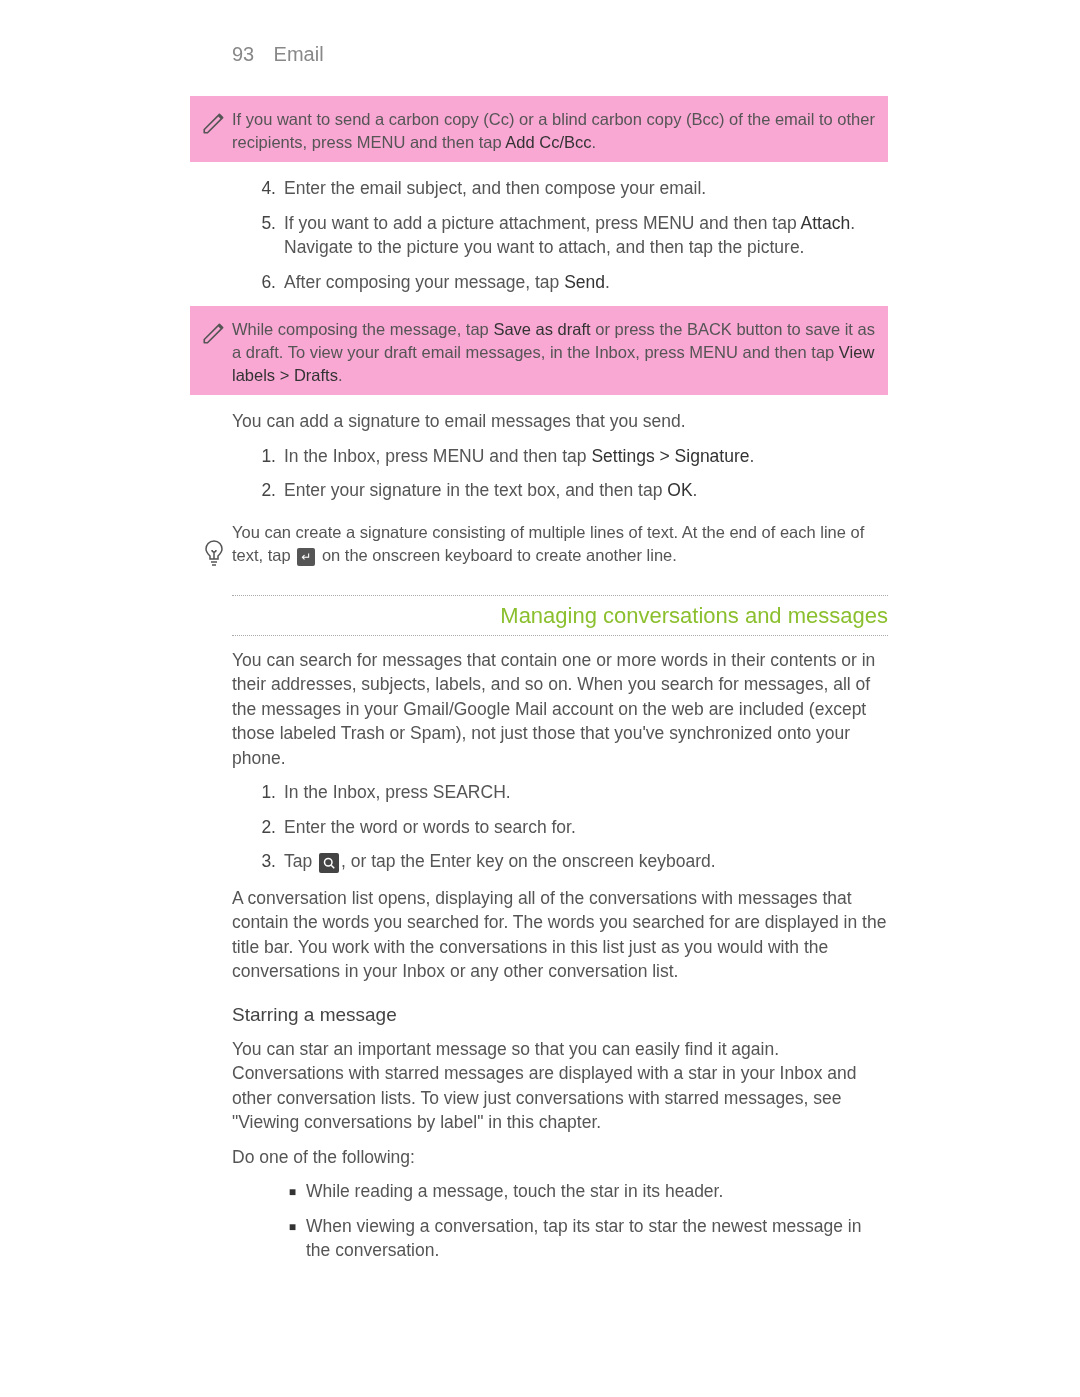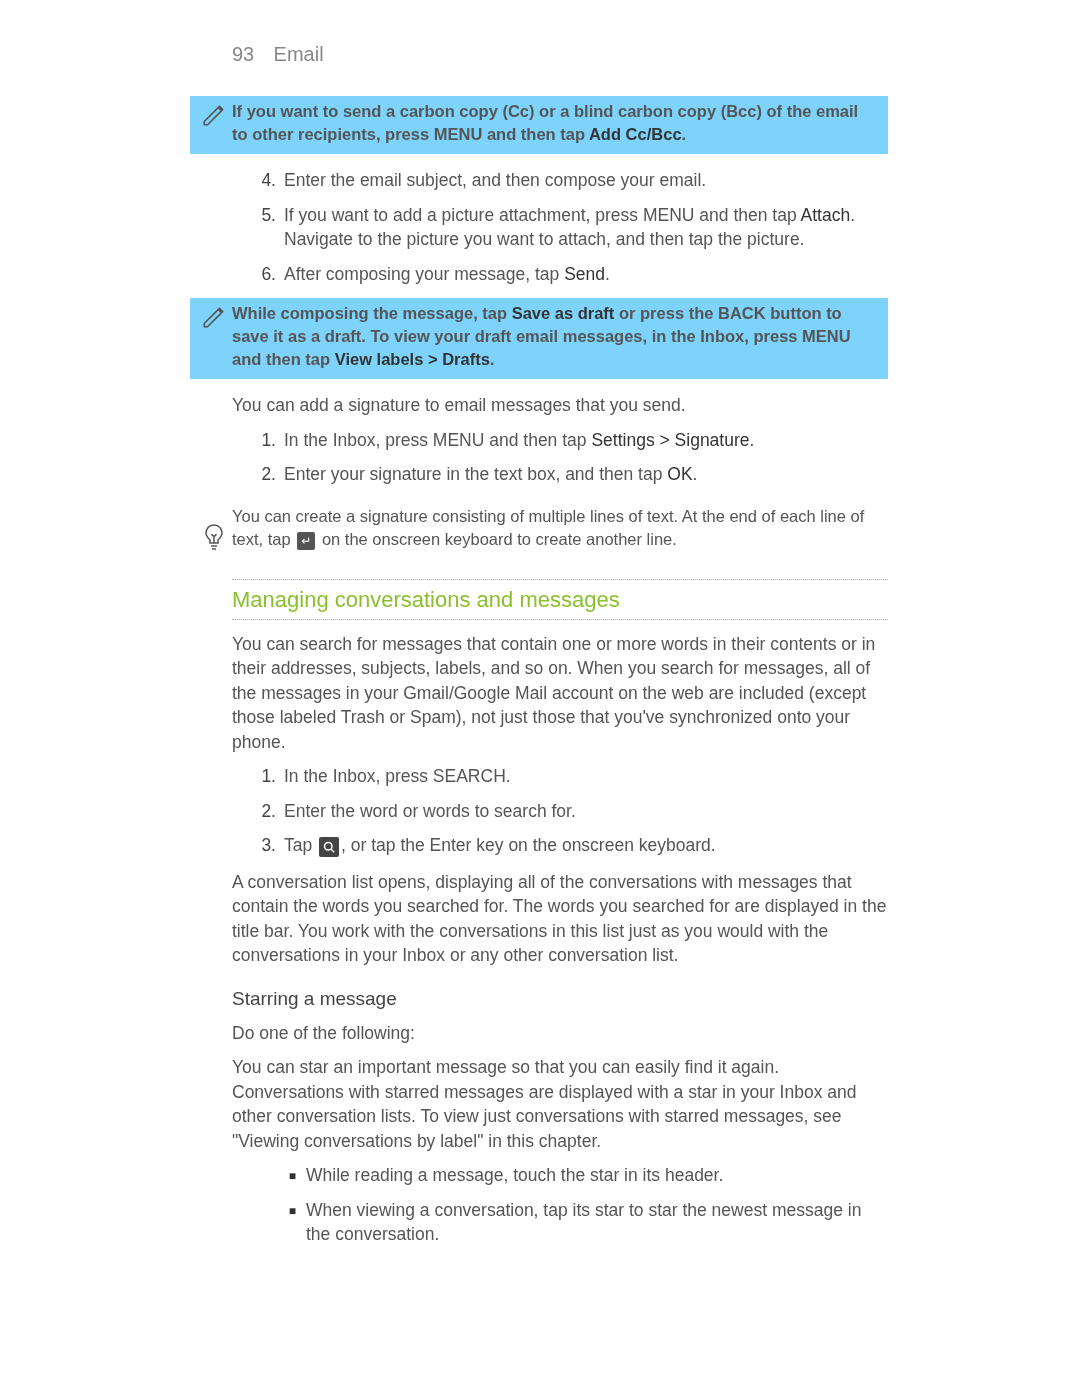--- a/index.html
+++ b/index.html
@@ -24,26 +24,25 @@
     margin-bottom: 28px;
   }
   .header-row .pagenum { display:inline-block; width:36px; }
   .content {
     margin-left: 232px;
     margin-right: 192px;
   }
   .note-box {
     display: flex;
     align-items: flex-start;
-    background: #7dd3fc;
+    background: #f9a8d4;
     margin-left: 190px;
     margin-right: 192px;
-    padding: 4px 12px 8px 6px;
+    padding: 12px 12px 8px 6px;
     margin-bottom: 14px;
-    font-weight: bold;
   }
   .note-icon {
     flex: 0 0 36px;
     display:flex;
     align-items:flex-start;
     justify-content:center;
     padding-top:2px;
   }
   .note-icon svg { width:26px; height:26px; }
   .note-text {
@@ -109,20 +108,21 @@
     border-top: 1px dotted #aaa;
     border-bottom: 1px dotted #aaa;
     margin-top: 22px;
     margin-bottom: 12px;
     padding: 1px 0;
   }
   .section-title {
     color: #8bbf2e;
     font-size: 22px;
     padding: 4px 0 2px 0;
+    text-align: right;
   }
   .inline-key {
     display:inline-block;
     background:#555;
     color:#fff;
     border-radius:2px;
     width:18px;
     height:18px;
     vertical-align:middle;
     text-align:center;
@@ -242,22 +242,22 @@
               <svg viewBox="0 0 16 16">
                 <circle cx="7" cy="7" r="5"></circle>
                 <line x1="11" y1="11" x2="15" y2="15"></line>
               </svg>
             </span><span>, or tap the Enter key on the onscreen keyboard.</span></span>
         </li>
       </ol>
     <div class="para">A conversation list opens, displaying all of the conversations with messages that contain the words you searched for. The words you searched for are displayed in the title bar. You work with the conversations in this list just as you would with the conversations in your Inbox or any other conversation list.</div>
 
     <div class="subheading">Starring a message</div>
+    <div class="para">You can star an important message so that you can easily find it again. Conversations with starred messages are displayed with a star in your Inbox and other conversation lists. To view just conversations with starred messages, see "Viewing conversations by label" in this chapter.</div>
     <div class="para">Do one of the following:</div>
-    <div class="para">You can star an important message so that you can easily find it again. Conversations with starred messages are displayed with a star in your Inbox and other conversation lists. To view just conversations with starred messages, see "Viewing conversations by label" in this chapter.</div>
     <ul class="bullets">
         <li>
           <span class="bmark">■</span>
           <span class="btxt">While reading a message, touch the star in its header.</span>
         </li>
         <li>
           <span class="bmark">■</span>
           <span class="btxt">When viewing a conversation, tap its star to star the newest message in the conversation.</span>
         </li>
       </ul>

